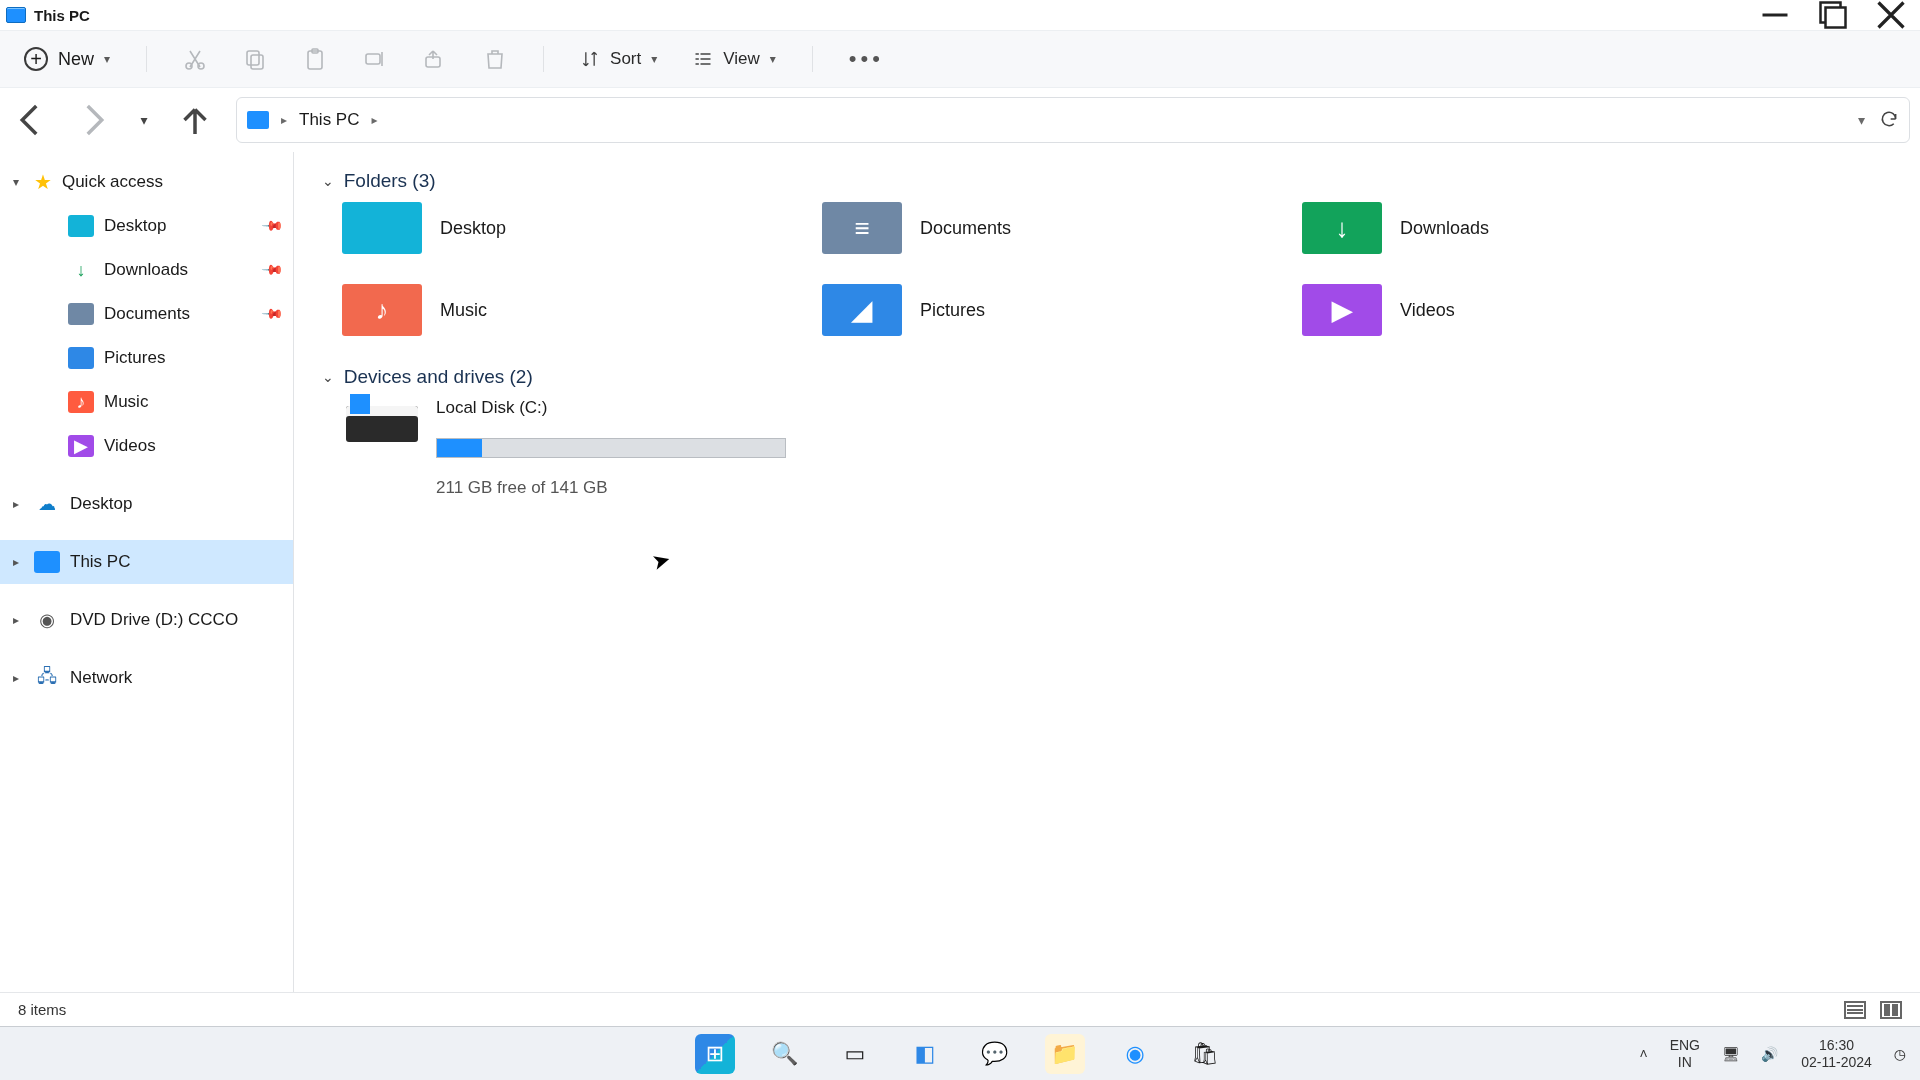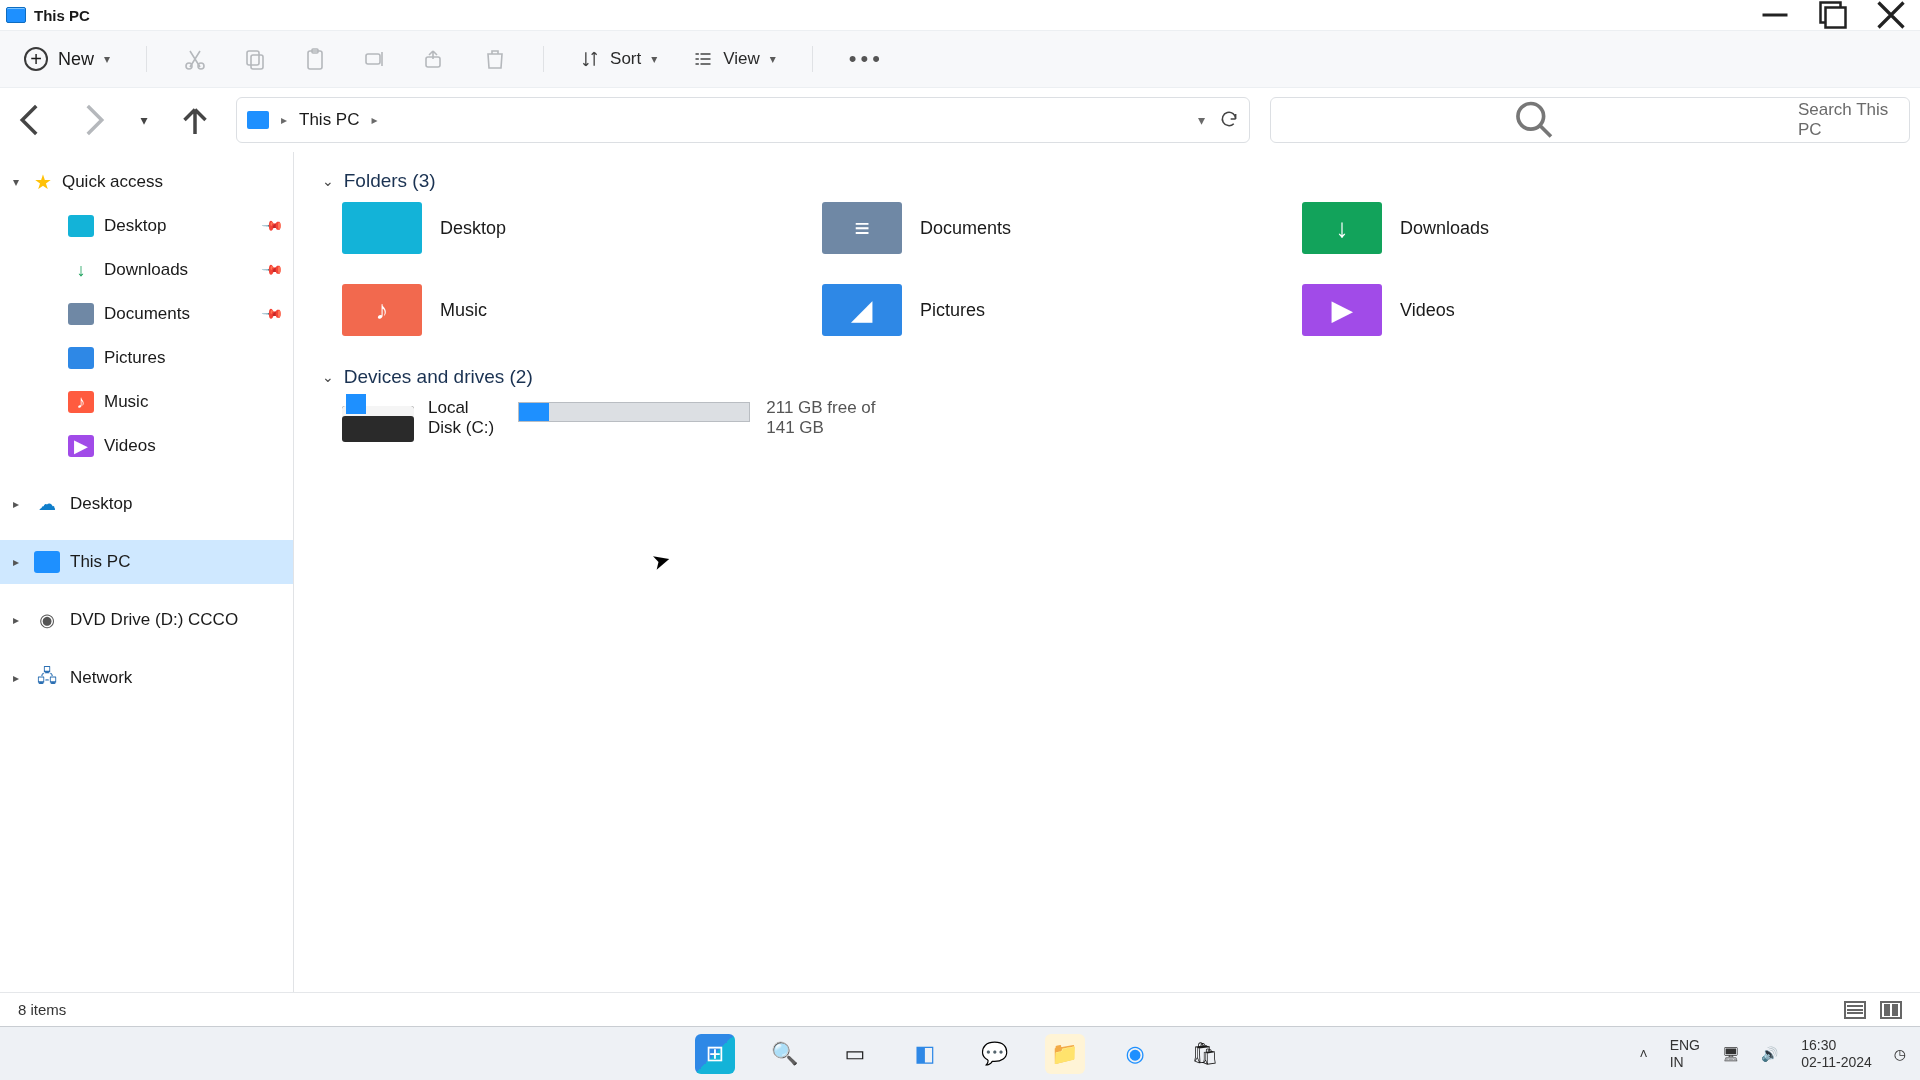--- a/index.html
+++ b/index.html
@@ -73,41 +73,41 @@
 .fi-pics{background:#2e88e6}
 .fi-videos{background:#a14be8}
 
 .drives-grid{display:grid;grid-template-columns:repeat(3,480px);padding-left:20px;column-gap:0}
 .drive-item{display:flex;align-items:flex-start;gap:14px}
 .drive-icon{width:80px;height:52px;display:flex;align-items:center;justify-content:center}
 .drv-disk{width:72px;height:36px;background:#2a2a2a;border-radius:3px;position:relative;box-shadow:inset 0 10px 0 #f5f5f5}
 .drv-disk::before{content:"";position:absolute;top:-12px;left:4px;width:20px;height:20px;background:#1e90ff}
 .drv-disc{width:56px;height:40px;background:#cfd4d9;border-radius:3px;position:relative}
 .drv-disc::before{content:"";position:absolute;right:-6px;bottom:-4px;width:26px;height:26px;border-radius:50%;background:#2eb85c}
-.drive-text{display:flex;gap:16px;font-size:17px}
+.drive-text{display:flex;flex-direction:column;gap:16px;font-size:17px}
 .drive-bar{width:350px;height:20px;background:#dcdfe3;border:1px solid #b9bdc2;margin:4px 0}
 .drive-bar-fill{height:100%;background:#1e90ff}
 .drive-sub{color:#555}
 
 
 .status{height:34px;border-top:1px solid #e5e7ea;display:flex;align-items:center;padding:0 18px;font-size:15px;color:#333;justify-content:space-between}
 .status-right{display:flex;gap:14px}
 .view-toggle{width:22px;height:18px;border:2px solid #666;display:flex;flex-direction:column;justify-content:space-evenly;padding:1px}
 .view-toggle span{height:2px;background:#666}
 .view-toggle.grid{flex-direction:row;flex-wrap:wrap;align-content:space-evenly}
 .view-toggle.grid span{width:6px;height:6px}
 
 
 .taskbar{height:54px;background:#eef1f5;border-top:1px solid #c9cdd2;display:flex;align-items:center;padding:0 14px;justify-content:space-between}
 .task-center{display:flex;gap:30px;position:absolute;left:50%;transform:translateX(-50%)}
 .task-ico{width:40px;height:40px;border-radius:6px;display:flex;align-items:center;justify-content:center;font-size:22px}
 .task-ico.active{background:#fff4d6}
 .ti-start{background:linear-gradient(135deg,#2e88e6 50%,#13b3d8 50%);color:#fff}
 .sys-tray{display:flex;align-items:center;gap:22px;font-size:14px;color:#333}
-.clock{text-align:left;line-height:1.15}
+.clock{text-align:center;line-height:1.15}
 
 
 .cursor{position:absolute;left:652px;top:548px;font-size:22px;color:#000;transform:rotate(-15deg)}
 
 svg{width:100%;height:100%}
 </style>
 </head>
 <body>
 
 <div class="titlebar">
@@ -207,27 +207,20 @@
     <div class="addr-pc-icon"></div>
     <span class="addr-sep">▸</span>
     <span class="addr-crumb">This PC</span>
     <span class="addr-chevtrail">▸</span>
     <span class="addr-dropdown">▾</span>
     <span class="addr-refresh"><svg width="20" viewBox="0 0 24 24">
           <path d="M20 12a8 8 0 10-2.3 5.6M20 12V6m0 6h-6" stroke="currentColor" stroke-width="1.8" fill="none"></path>
         </svg></span>
   </div>
 
-  <div class="search-box">
-    <svg width="18" viewBox="0 0 24 24">
-        <circle cx="10" cy="10" r="7" stroke="#777" stroke-width="2" fill="none"></circle>
-        <path d="M15 15l6 6" stroke="#777" stroke-width="2"></path>
-      </svg>
-    <span class="search-ph">Search This PC</span>
-  </div>
 </div>
 
 <div class="content">
 
   <div class="nav">
     <div class="nav-item">
       <span class="nav-chev">▾</span>
       <span class="star">★</span>
       <span>Quick access</span>
     </div>

